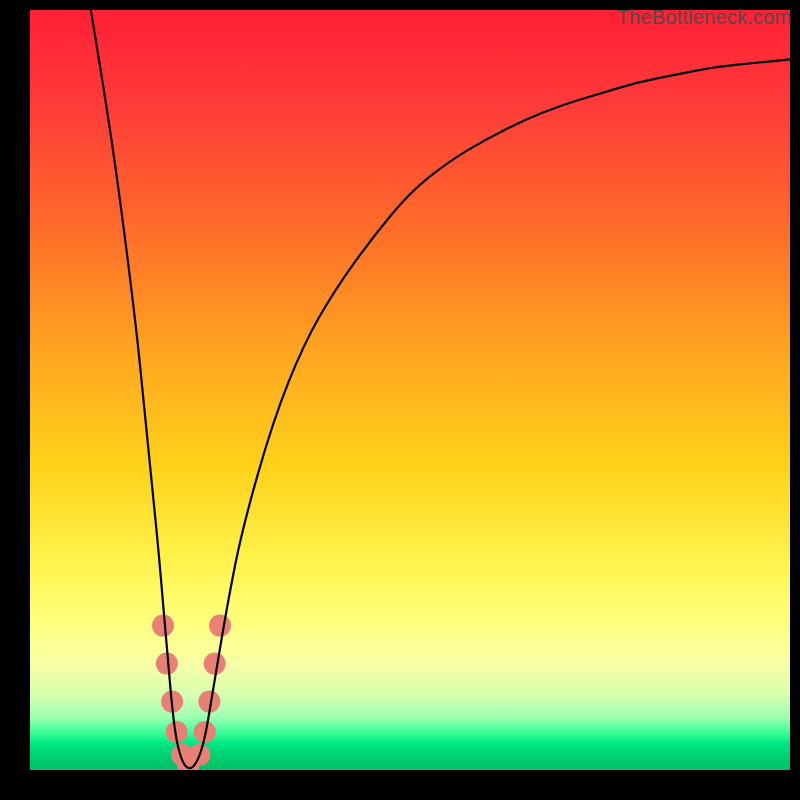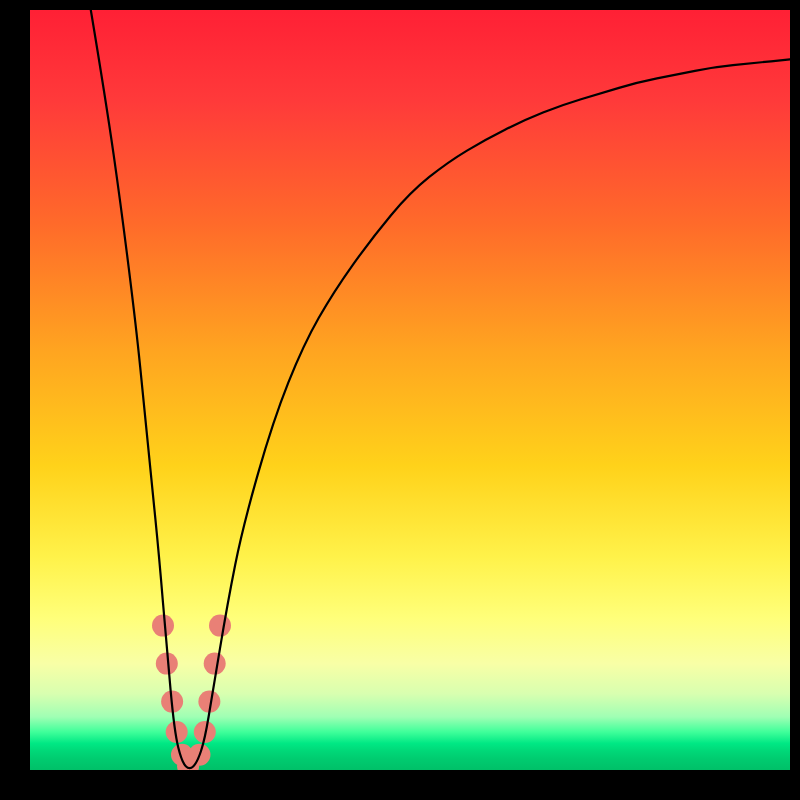--- a/index.html
+++ b/index.html
@@ -80,13 +80,14 @@
           <circle cx="158.08" cy="756.20" r="11" fill="#e98076"></circle>
           <circle cx="169.48" cy="744.80" r="11" fill="#e98076"></circle>
           <circle cx="174.80" cy="722.00" r="11" fill="#e98076"></circle>
           <circle cx="179.36" cy="691.60" r="11" fill="#e98076"></circle>
           <circle cx="184.68" cy="653.60" r="11" fill="#e98076"></circle>
           <circle cx="190.00" cy="615.60" r="11" fill="#e98076"></circle>
         </g>
       <path id="curve-path" fill="none" stroke="#000000" stroke-width="2.2" stroke-linejoin="round" stroke-linecap="round" d="M 60.80 0.00 Q 76.00 91.20 83.60 144.40 Q 91.20 197.60 98.80 258.40 Q 106.40 319.20 110.20 357.20 Q 114.00 395.20 117.80 433.20 Q 121.60 471.20 125.40 509.20 Q 129.20 547.20 133.00 592.80 Q 136.80 638.40 140.60 680.20 Q 144.40 722.00 148.20 737.20 Q 152.00 752.40 155.80 756.20 Q 159.60 760.00 163.40 756.20 Q 167.20 752.40 171.00 741.00 Q 174.80 729.60 178.60 706.80 Q 182.40 684.00 190.00 638.40 Q 197.60 592.80 205.20 554.80 Q 212.80 516.80 228.00 463.60 Q 243.20 410.40 258.40 372.40 Q 273.60 334.40 288.80 307.80 Q 304.00 281.20 323.00 254.60 Q 342.00 228.00 361.00 205.20 Q 380.00 182.40 399.00 167.20 Q 418.00 152.00 437.00 140.60 Q 456.00 129.20 475.00 119.70 Q 494.00 110.20 513.00 102.60 Q 532.00 95.00 551.00 89.30 Q 570.00 83.60 589.00 77.90 Q 608.00 72.20 627.00 68.40 Q 646.00 64.60 665.00 60.80 Q 684.00 57.00 703.00 55.10 Q 722.00 53.20 741.00 51.30 L 760.00 49.40"></path>
     </svg>
   </div>
+  <div class="watermark">TheBottleneck.com</div>
 </div>
 
 </body></html>

